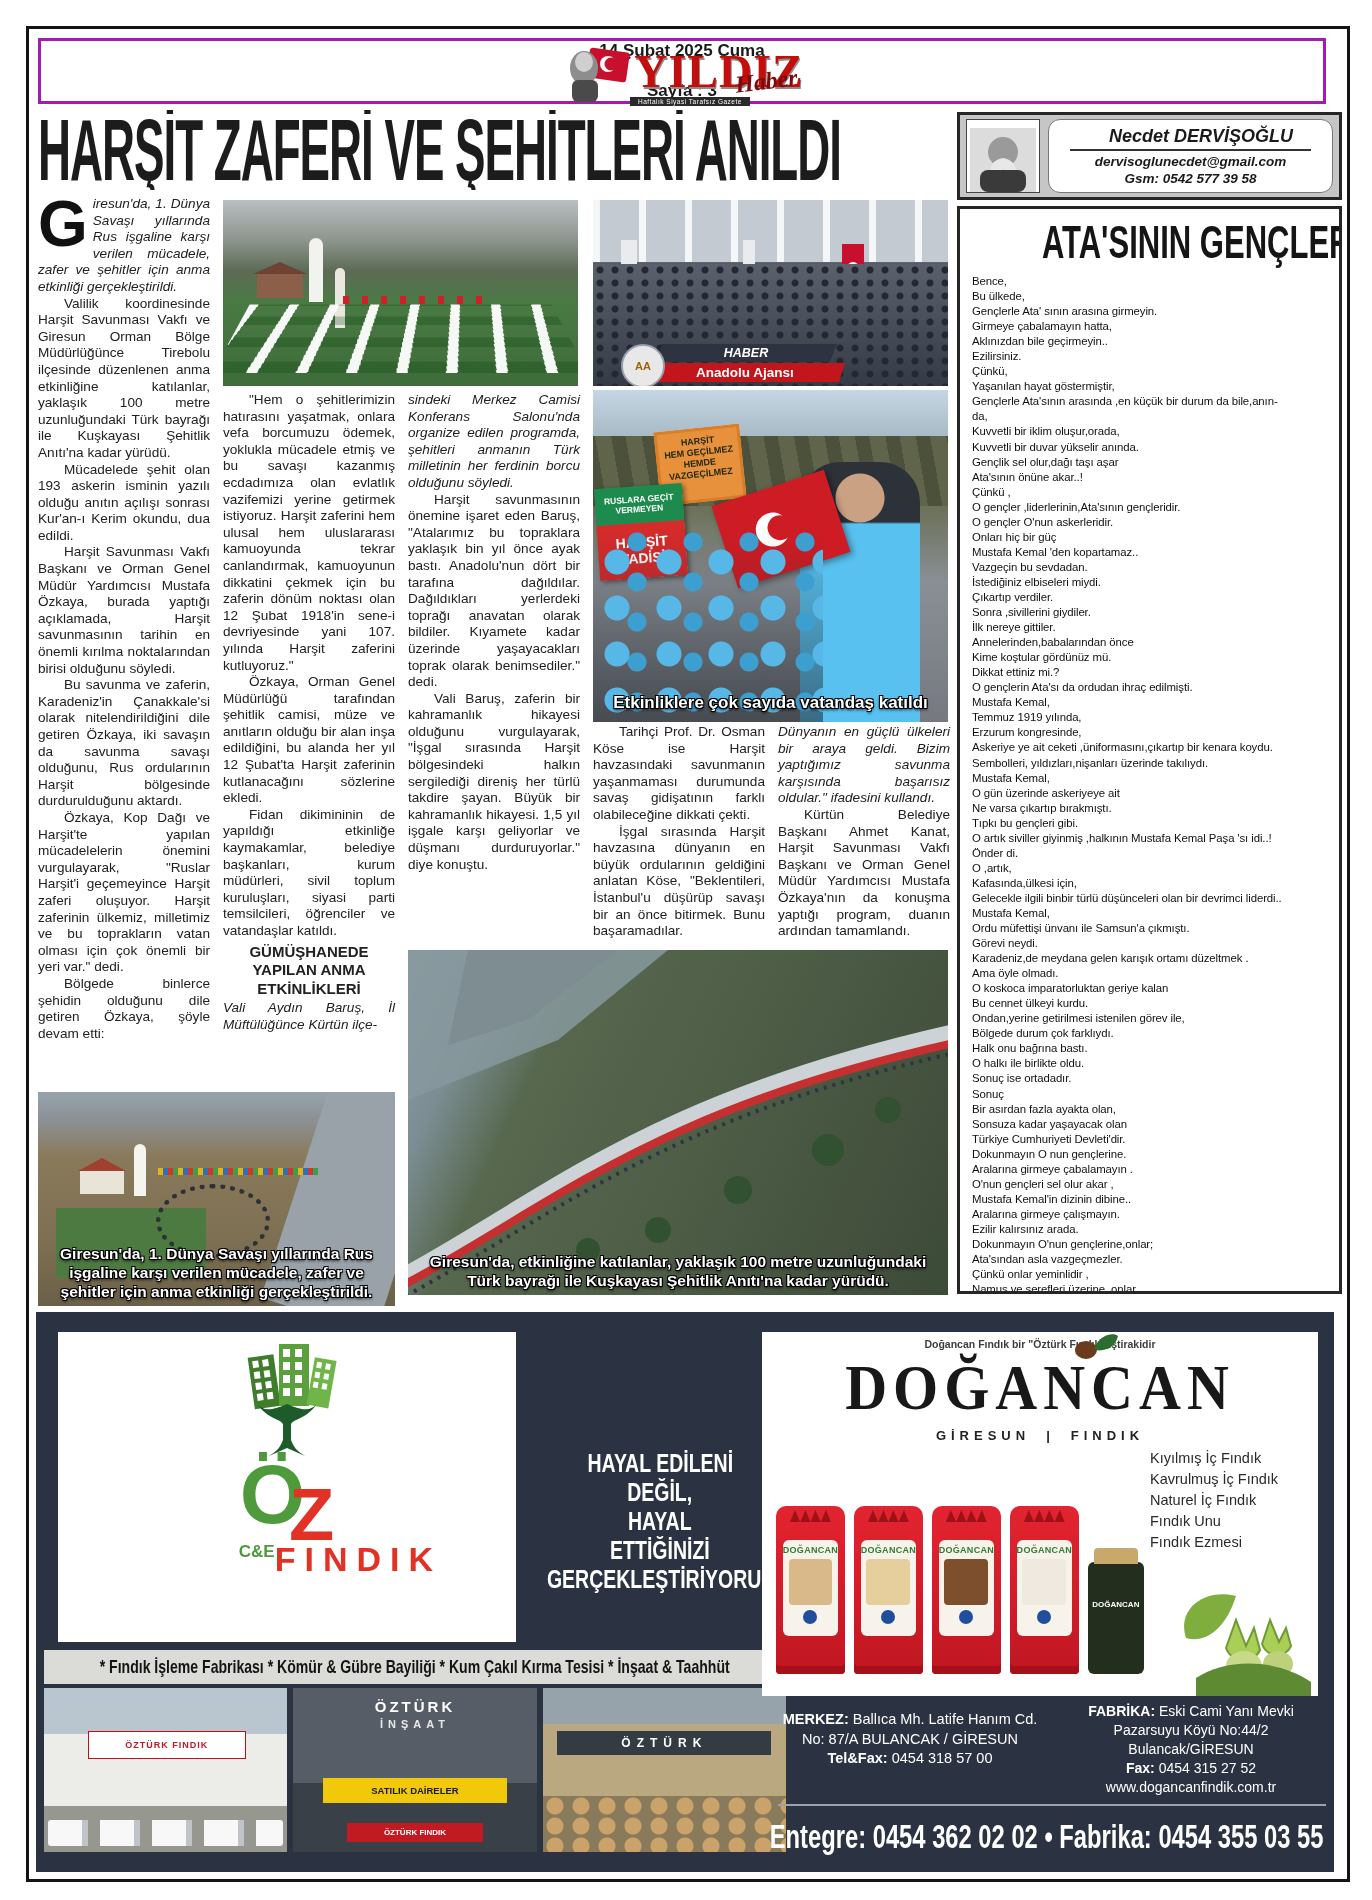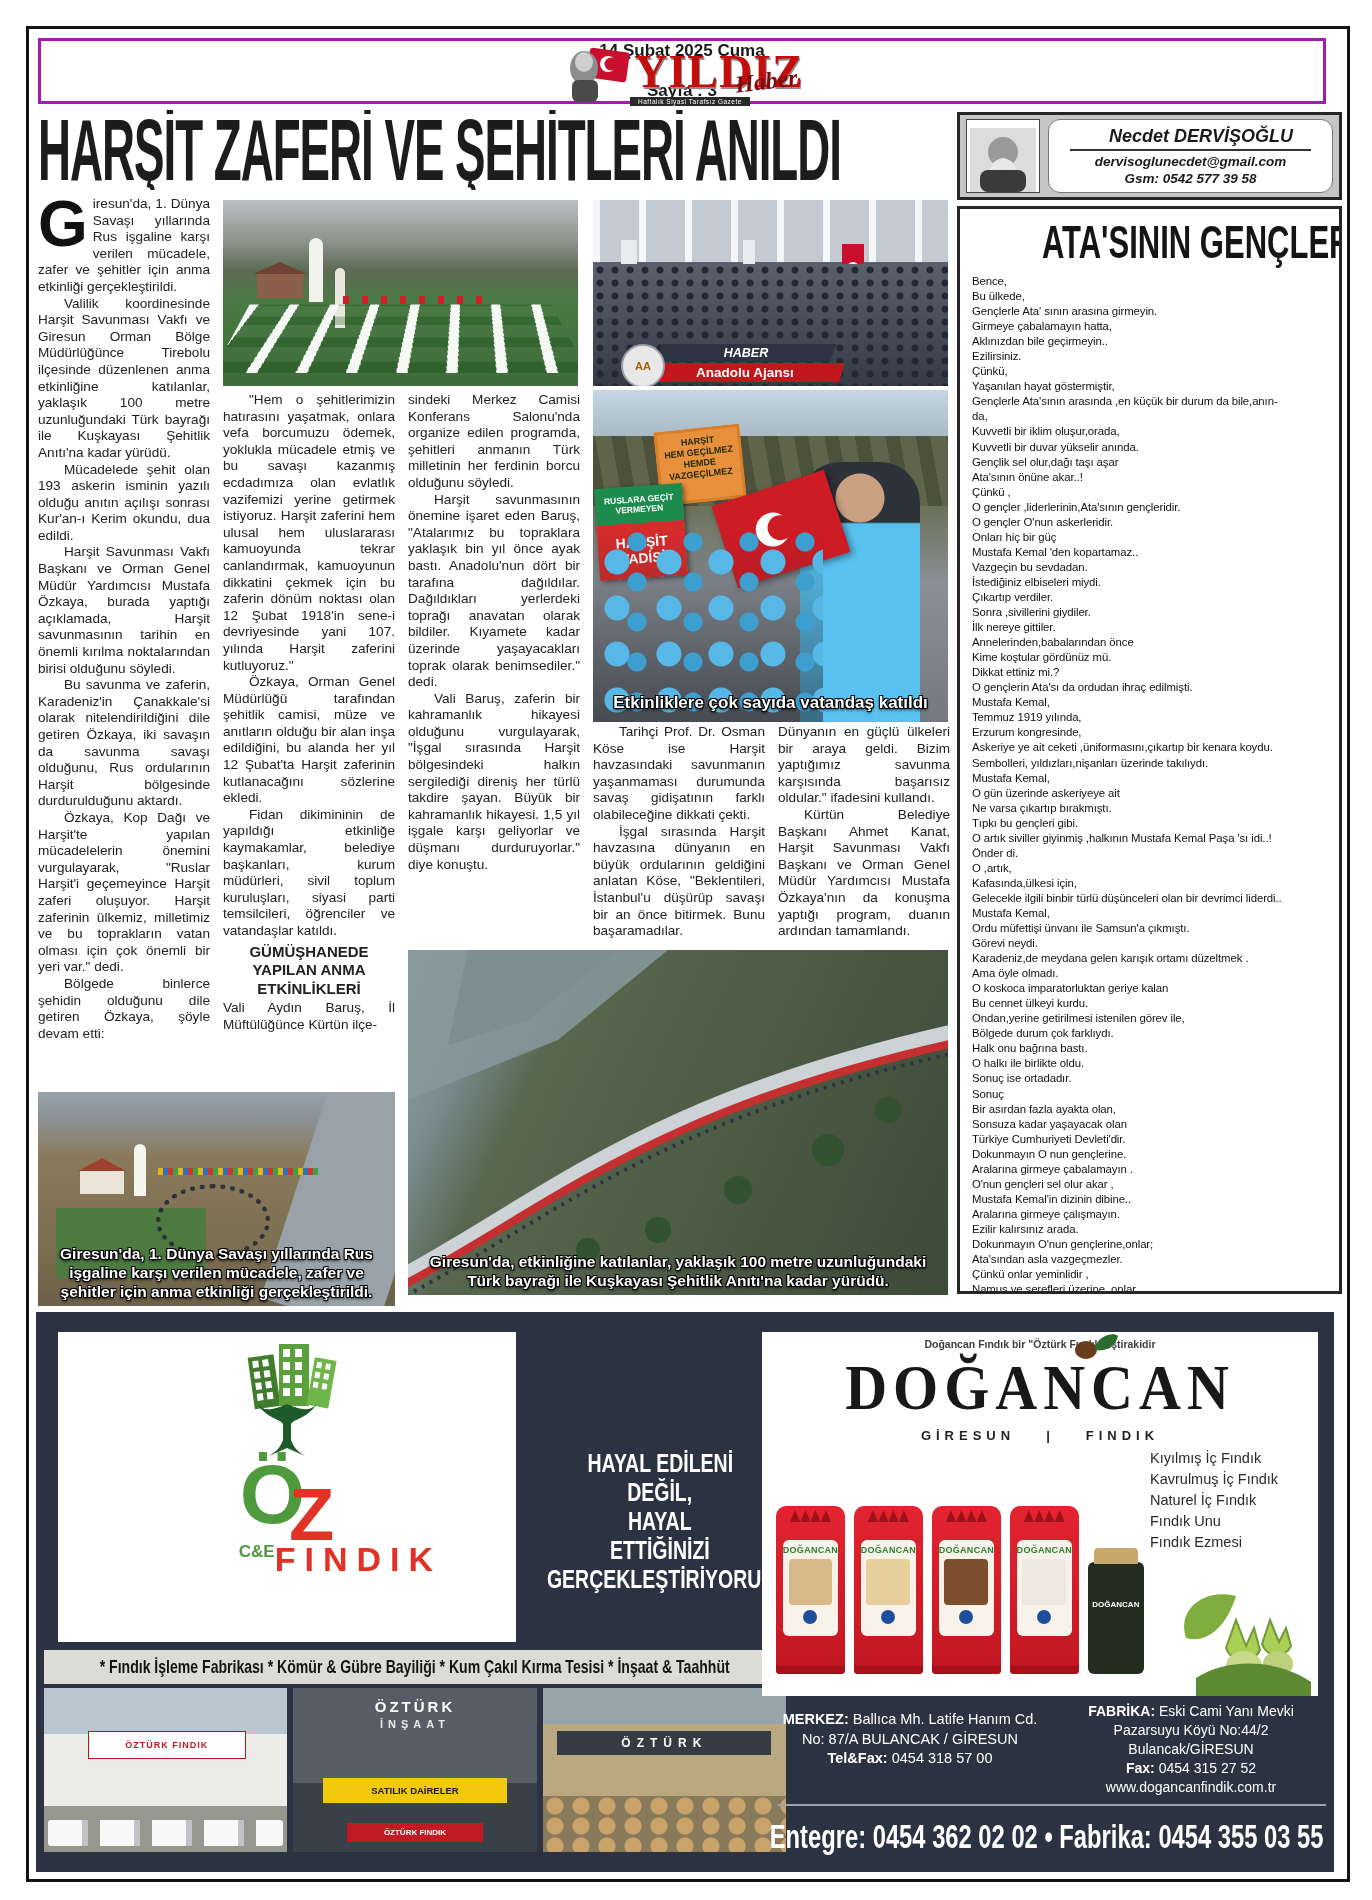--- a/index.html
+++ b/index.html
@@ -27,21 +27,21 @@
   .author-email,.author-gsm{font-weight:700;font-style:italic;font-size:13.5px;line-height:17px;}
   
   .col-box{left:957px;top:206px;width:385px;height:1088px;border:3px solid #262626;background:#fff;overflow:hidden;box-sizing:border-box;}
   .col-title{text-align:center;margin-top:8px;height:52px;overflow:hidden;}
   .col-title span{display:inline-block;font-size:47px;font-weight:700;line-height:50px;white-space:nowrap;transform:scaleX(.66);transform-origin:center;color:#151515;}
   .poem{padding:5px 8px 0 12px;font-size:11.4px;line-height:15.05px;color:#101010;letter-spacing:-.1px;}
   .pline{min-height:15px;}
   
   .acol{width:172px;font-size:13.6px;line-height:16.6px;text-align:justify;color:#212121;}
   .acol p{margin:0;text-indent:26px;}
-  .noindent-first p:first-child{text-indent:0;}
+  .noindent-first p:first-child{text-indent:0;font-style:italic;}
   .dropcap{float:left;font-size:64px;line-height:50px;font-weight:700;padding:3px 5px 0 0;color:#111;}
   .subhead{text-align:center;font-weight:700;font-size:15px;line-height:18.5px;white-space:pre-line;margin:3px 0 2px;text-indent:0;}
   
   .photo{position:absolute;overflow:hidden;background:#8a8f93;}
   .cap{position:absolute;left:4px;right:4px;bottom:5px;text-align:center;font-weight:700;color:#fff;font-size:15.5px;line-height:19px;
        text-shadow:-1px -1px 0 #000,1px -1px 0 #000,-1px 1px 0 #000,1px 1px 0 #000,0 2px 3px #000;}
   
   .photoA{background:linear-gradient(#b9bfc2 0%, #8c948c 22%, #5d6b55 38%, #4a7a44 55%, #3e6c3a 100%);}
   .monument{position:absolute;left:86px;top:38px;width:14px;height:64px;background:#f2f2ee;border-radius:7px 7px 0 0;box-shadow:24px 28px 0 -2px #e9e7df;}
   .gazebo{position:absolute;left:34px;top:72px;width:46px;height:26px;background:#8c5f4a;box-shadow:0 26px 0 -18px #d8d4c8;}
@@ -116,21 +116,21 @@
   .shop2 .banner{position:absolute;left:12%;top:55%;width:76%;height:15%;background:#f2c80a;color:#1a1a1a;font-weight:700;font-size:9.5px;display:flex;align-items:center;justify-content:center;}
   .shop2 .rs{position:absolute;left:22%;bottom:6%;width:56%;height:12%;background:#c21a22;color:#fff;font-weight:700;font-size:8px;display:flex;align-items:center;justify-content:center;}
   .shop3{background:linear-gradient(#97a3ab 0 22%, #b9a880 22% 66%, #6f6knit54 66%);background:linear-gradient(#97a3ab 0 22%, #b9a880 22% 66%, #6e6450 66%);}
   .shop3 .strip{position:absolute;left:6%;top:26%;width:88%;height:15%;background:#343b42;color:#fff;font-weight:700;font-size:12px;letter-spacing:6px;display:flex;align-items:center;justify-content:center;}
   .shop3 .sacks{position:absolute;left:0;right:0;bottom:0;height:34%;background:radial-gradient(circle 9px at 12px 10px,#caa36a 0 8px,transparent 9px) 0 0/26px 20px,#8a7a5c;}
   
   .dg-card{position:absolute;left:726px;top:20px;width:556px;height:364px;background:#fff;}
   .dg-affil{position:absolute;left:0;right:0;top:6px;text-align:center;font-weight:700;font-size:10.5px;color:#3d3d3d;}
   .dg-nutlogo{position:absolute;left:50%;top:-2px;transform:translateX(26px);}
   .dg-title{position:absolute;left:0;right:0;top:22px;text-align:center;font-family:"Liberation Serif",serif;font-weight:700;font-size:58px;letter-spacing:6px;color:#181818;transform:scaleY(1.08);}
-  .dg-citych{position:absolute;left:0;right:0;top:96px;display:flex;justify-content:center;gap:31px;font-weight:700;font-size:13px;letter-spacing:5px;color:#222;}
+  .dg-citych{position:absolute;left:0;right:0;top:96px;display:flex;justify-content:center;gap:16px;font-weight:700;font-size:13px;letter-spacing:5px;color:#222;}
   .dg-products{position:absolute;left:14px;top:142px;width:368px;height:200px;display:flex;align-items:flex-end;gap:9px;}
   .bag{width:76px;height:168px;background:linear-gradient(#e32430,#c01722);border-radius:10px 10px 4px 4px;position:relative;box-shadow:inset 0 -8px 0 #a81019;}
   .bag::before{content:"";position:absolute;left:14px;top:4px;right:14px;height:12px;background:#9f1119;clip-path:polygon(0 100%,12% 0,25% 100%,38% 0,50% 100%,62% 0,75% 100%,88% 0,100% 100%);}
   .bag .lbl{position:absolute;left:7px;right:7px;top:34px;height:96px;background:#f7f3ea;border-radius:6px;display:flex;flex-direction:column;align-items:center;padding-top:5px;box-sizing:border-box;}
   .bag .brand{color:#2e7d32;font-weight:700;font-size:9px;letter-spacing:.3px;}
   .bag .win{width:80%;height:46px;margin-top:4px;border-radius:4px;}
   .bag .rib{width:14px;height:14px;border-radius:50%;background:#1f4f9c;margin-top:5px;}
   .w1{background:#d9b98a;} .w2{background:#e6cf9d;} .w3{background:#7e4f2c;} .w4{background:#efe9df;}
   .jar{width:62px;height:112px;background:#242e1f;border-radius:6px;position:relative;}
   .jar::before{content:"";position:absolute;left:6px;top:-14px;right:6px;height:16px;background:#c9a86b;border-radius:4px 4px 0 0;}

